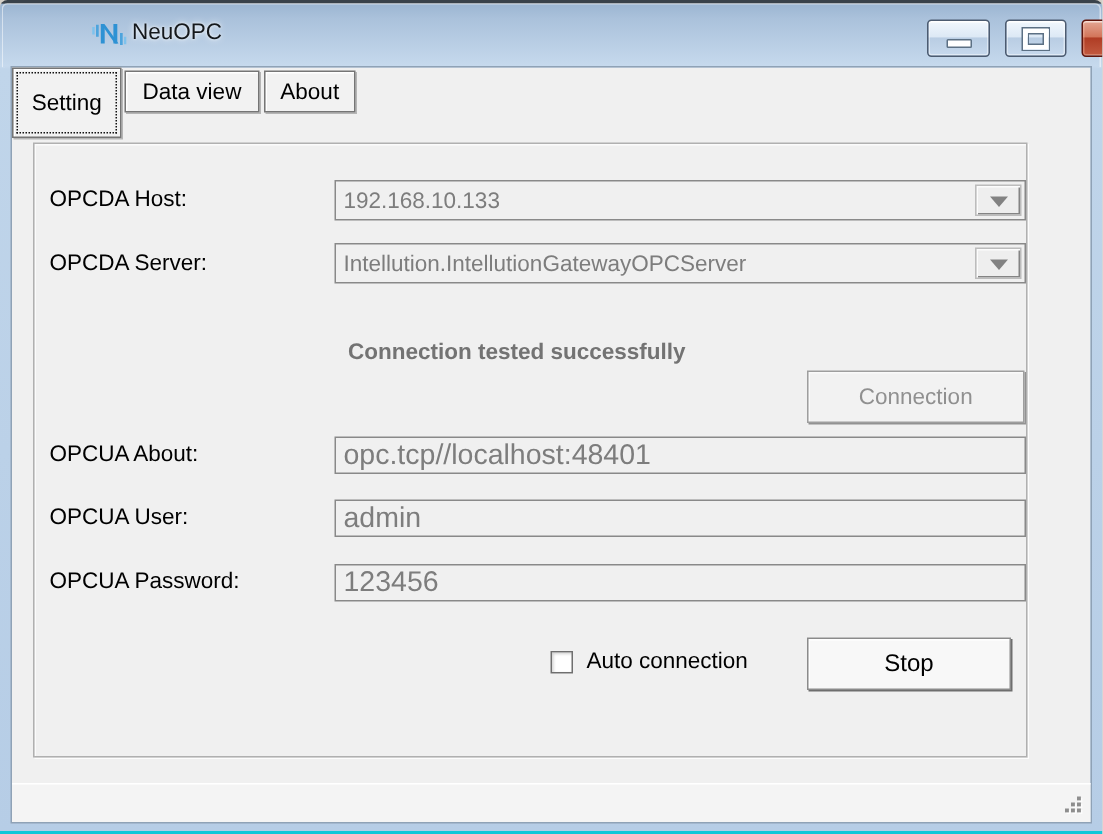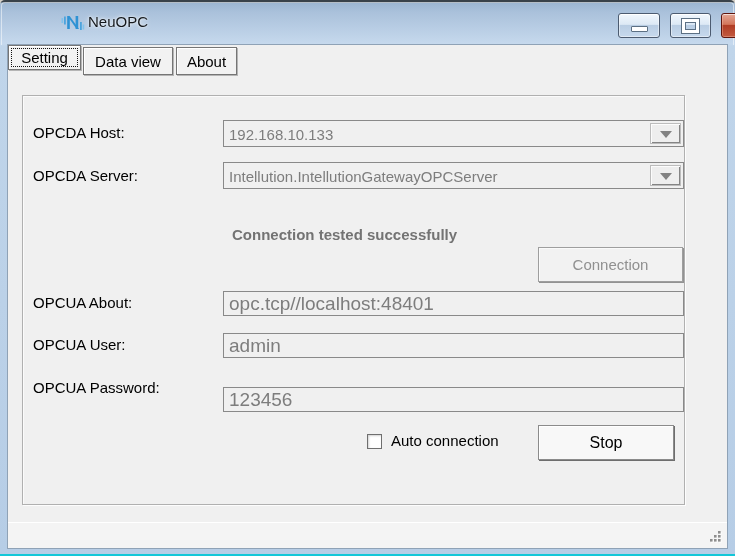--- a/index.html
+++ b/index.html
@@ -45,21 +45,21 @@
   .client {
     position:absolute; left:8px; top:45px; width:719px; height:503px;
     background:#f0f0f0; outline:1px solid #8fa2b6;
   }
 
   .tab {
     position:absolute; box-sizing:border-box; display:flex; align-items:center; justify-content:center;
     background:#f2f2f2; border:1px solid #757575; font-size:15px; color:#000; cursor:default;
     box-shadow:inset 1px 1px 0 #ffffff, 1px 1px 0 #b5b5b5;
   }
-  .tab-setting { left:0; top:0; width:73px; height:25px; }
+  .tab-setting { left:0; top:0; width:73px; height:47px; }
   .tab-dataview { left:75px; top:2px; width:90px; height:28px; }
   .tab-about { left:168px; top:2px; width:61px; height:28px; }
   .tab.selected::after { content:""; position:absolute; inset:2px; border:1px dotted #111; }
 
   .groupbox {
     position:absolute; left:14px; top:50px; width:663px; height:410px; box-sizing:border-box;
     border:1px solid #b0b0b0; box-shadow:1px 1px 0 #fdfdfd, inset 1px 1px 0 #fbfbfb;
   }
 
   .form-label { position:absolute; left:25px; height:18px; line-height:18px; font-size:15px; color:#000; white-space:nowrap; }
@@ -83,21 +83,21 @@
   .btn3d { position:absolute; box-sizing:border-box; display:flex; align-items:center; justify-content:center;
            background:#f8f8f8; border:1px solid #8b8b8b; color:#000; font-size:16px; cursor:default;
            box-shadow:1px 1px 0 #6e6e6e, inset 1px 1px 0 #ffffff; }
   .btn-connection { left:530px; top:172px; width:145px; height:35px; }
   .btn3d.disabled { background:#f2f2f2; border-color:#9e9e9e; color:#909090; font-size:15px;
                     box-shadow:1px 1px 0 #929292, inset 1px 1px 0 #fafafa;margin-top:30px; }
   .btn-stop { left:530px; top:380px; width:136px; height:35px; }
 
   .field { position:absolute; left:215px; width:461px; height:25px; box-sizing:border-box;
            background:#f0f0f0; border:1px solid #898989; color:#7d7d7d; font-size:19px; padding:0 5px; outline:none; }
-  .fld-port { top:246px; } .fld-user { top:288px; } .fld-password { top:331px;margin-top:11px; }
+  .fld-port { top:246px; } .fld-user { top:288px; } .fld-password { top:331px; }
 
   .checkbox { position:absolute; left:359px; top:389px; width:15px; height:15px; box-sizing:border-box;
               background:#ffffff; border:1px solid #6f6f6f; box-shadow:inset 1px 1px 2px rgba(0,0,0,0.18); }
   .checkbox-label { position:absolute; left:383px; top:387px; height:18px; line-height:18px; font-size:15px; color:#000; white-space:nowrap; }
 
   .statusbar { position:absolute; left:0; right:0; bottom:0; height:25px; background:#f4f4f4; border-top:1px solid #ffffff; }
   .resize-grip { position:absolute; right:4px; bottom:4px; width:14px; height:14px; cursor:nwse-resize; }
 </style>
 </head>
 <body>

